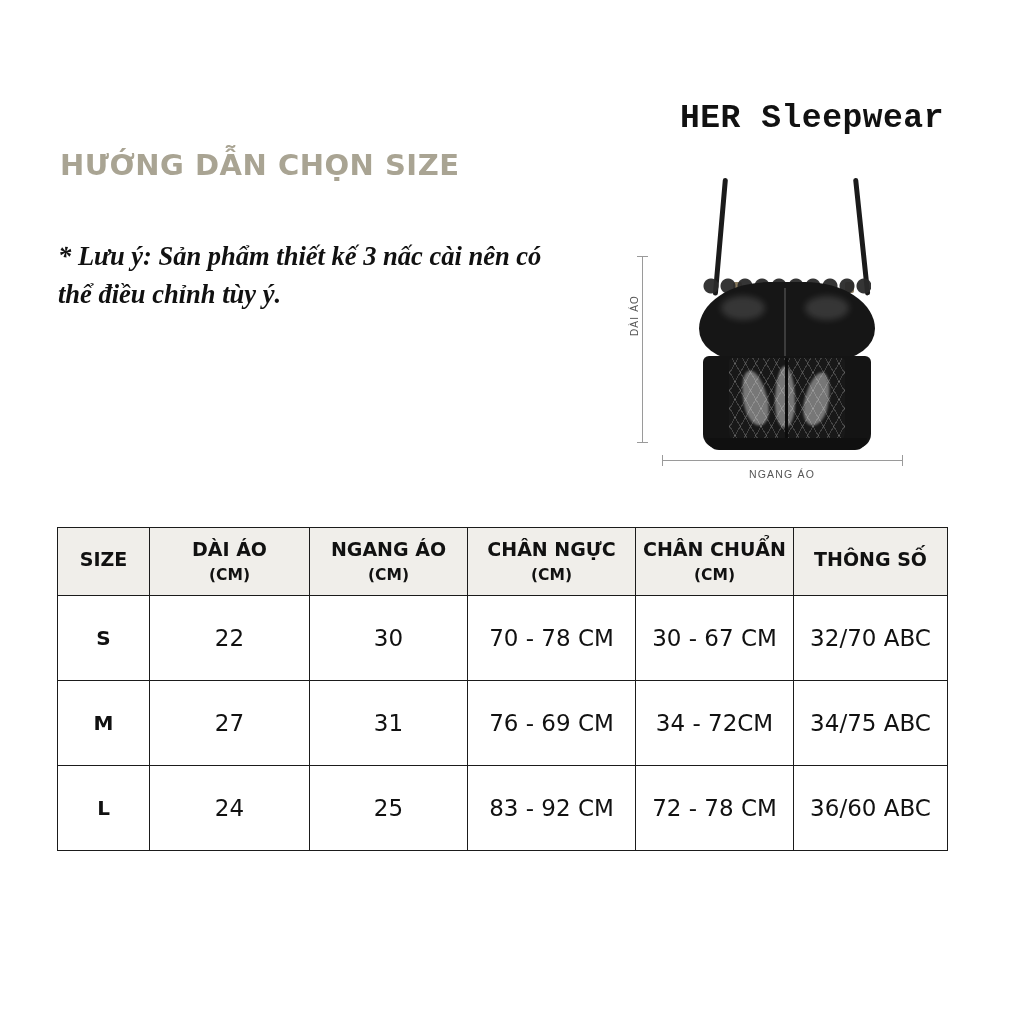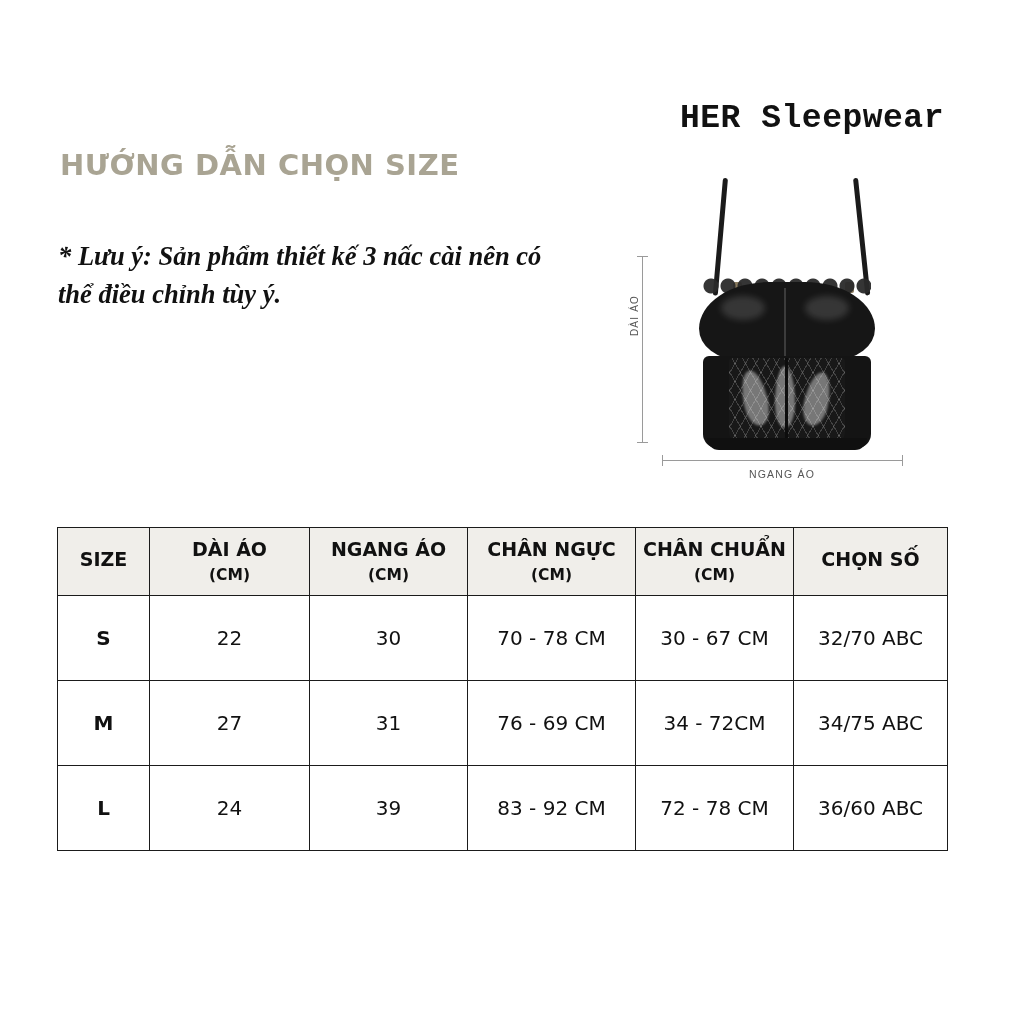--- a/index.html
+++ b/index.html
@@ -269,21 +269,21 @@
   }
   .size-table thead th .unit {
     display: block;
     font-size: 15.5px;
     font-weight: bold;
     padding-top: 4px;
     padding-bottom: 6px;
   }
   .size-table tbody td {
     height: 82px;
-    font-size: 20px;
+    font-size: 23px;
     color: #111;
   }
   .size-table tbody td.sz {
     font-weight: bold;
     font-size: 20px;
   }
   .col-size   { width: 92px; }
   .col-dai    { width: 160px; }
   .col-ngang  { width: 158px; }
   .col-dinh   { width: 168px; }
@@ -358,21 +358,21 @@
       </th>
       <th>
         <span>CHÂN NGỰC</span>
         <span class="unit">(CM)</span>
       </th>
       <th>
         <span>CHÂN CHUẨN</span>
         <span class="unit">(CM)</span>
       </th>
       <th>
-        <span>CHỌN SỐ</span>
+        <span>THÔNG SỐ</span>
         <span class="unit"></span>
       </th>
     </tr>
   </thead>
   <tbody>
     <tr>
       <td class="sz">S</td>
       <td>22</td>
       <td>30</td>
       <td>70 - 78 CM</td>
@@ -383,19 +383,19 @@
       <td class="sz">M</td>
       <td>27</td>
       <td>31</td>
       <td>76 - 69 CM</td>
       <td>34 - 72CM</td>
       <td>34/75 ABC</td>
     </tr>
     <tr>
       <td class="sz">L</td>
       <td>24</td>
-      <td>39</td>
+      <td>25</td>
       <td>83 - 92 CM</td>
       <td>72 - 78 CM</td>
       <td>36/60 ABC</td>
     </tr>
   </tbody>
 </table>
 
 </body></html>

